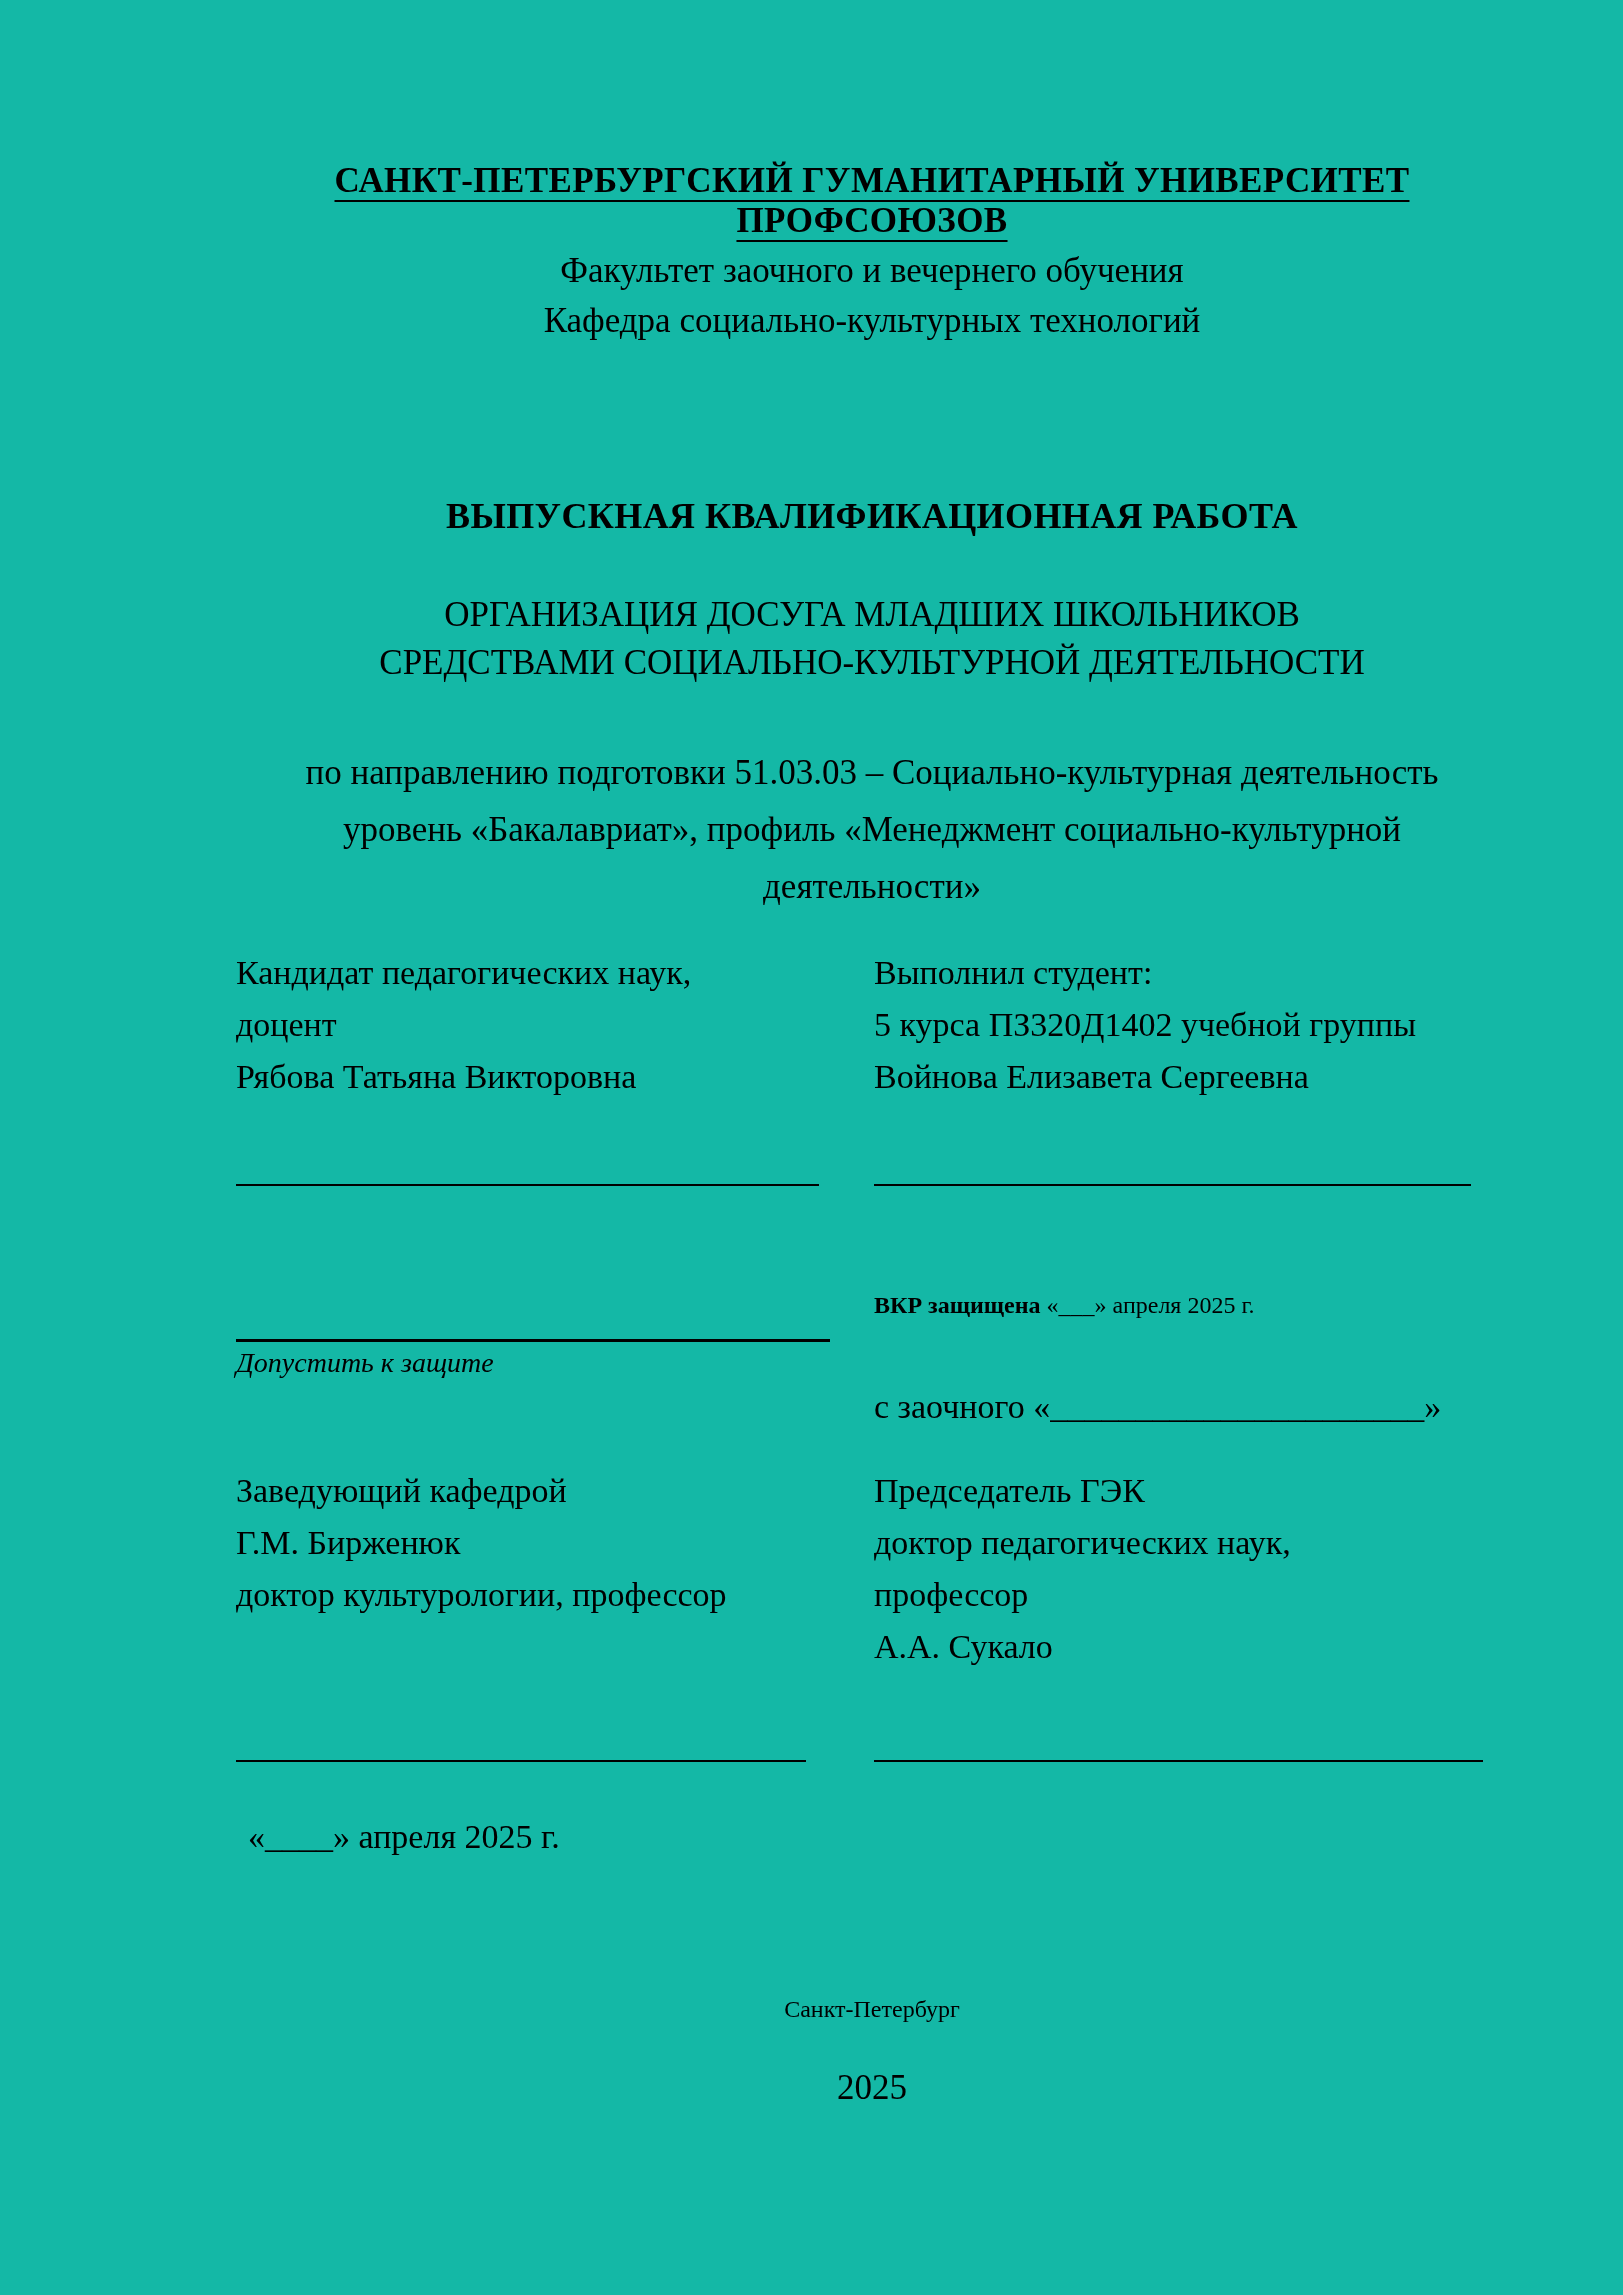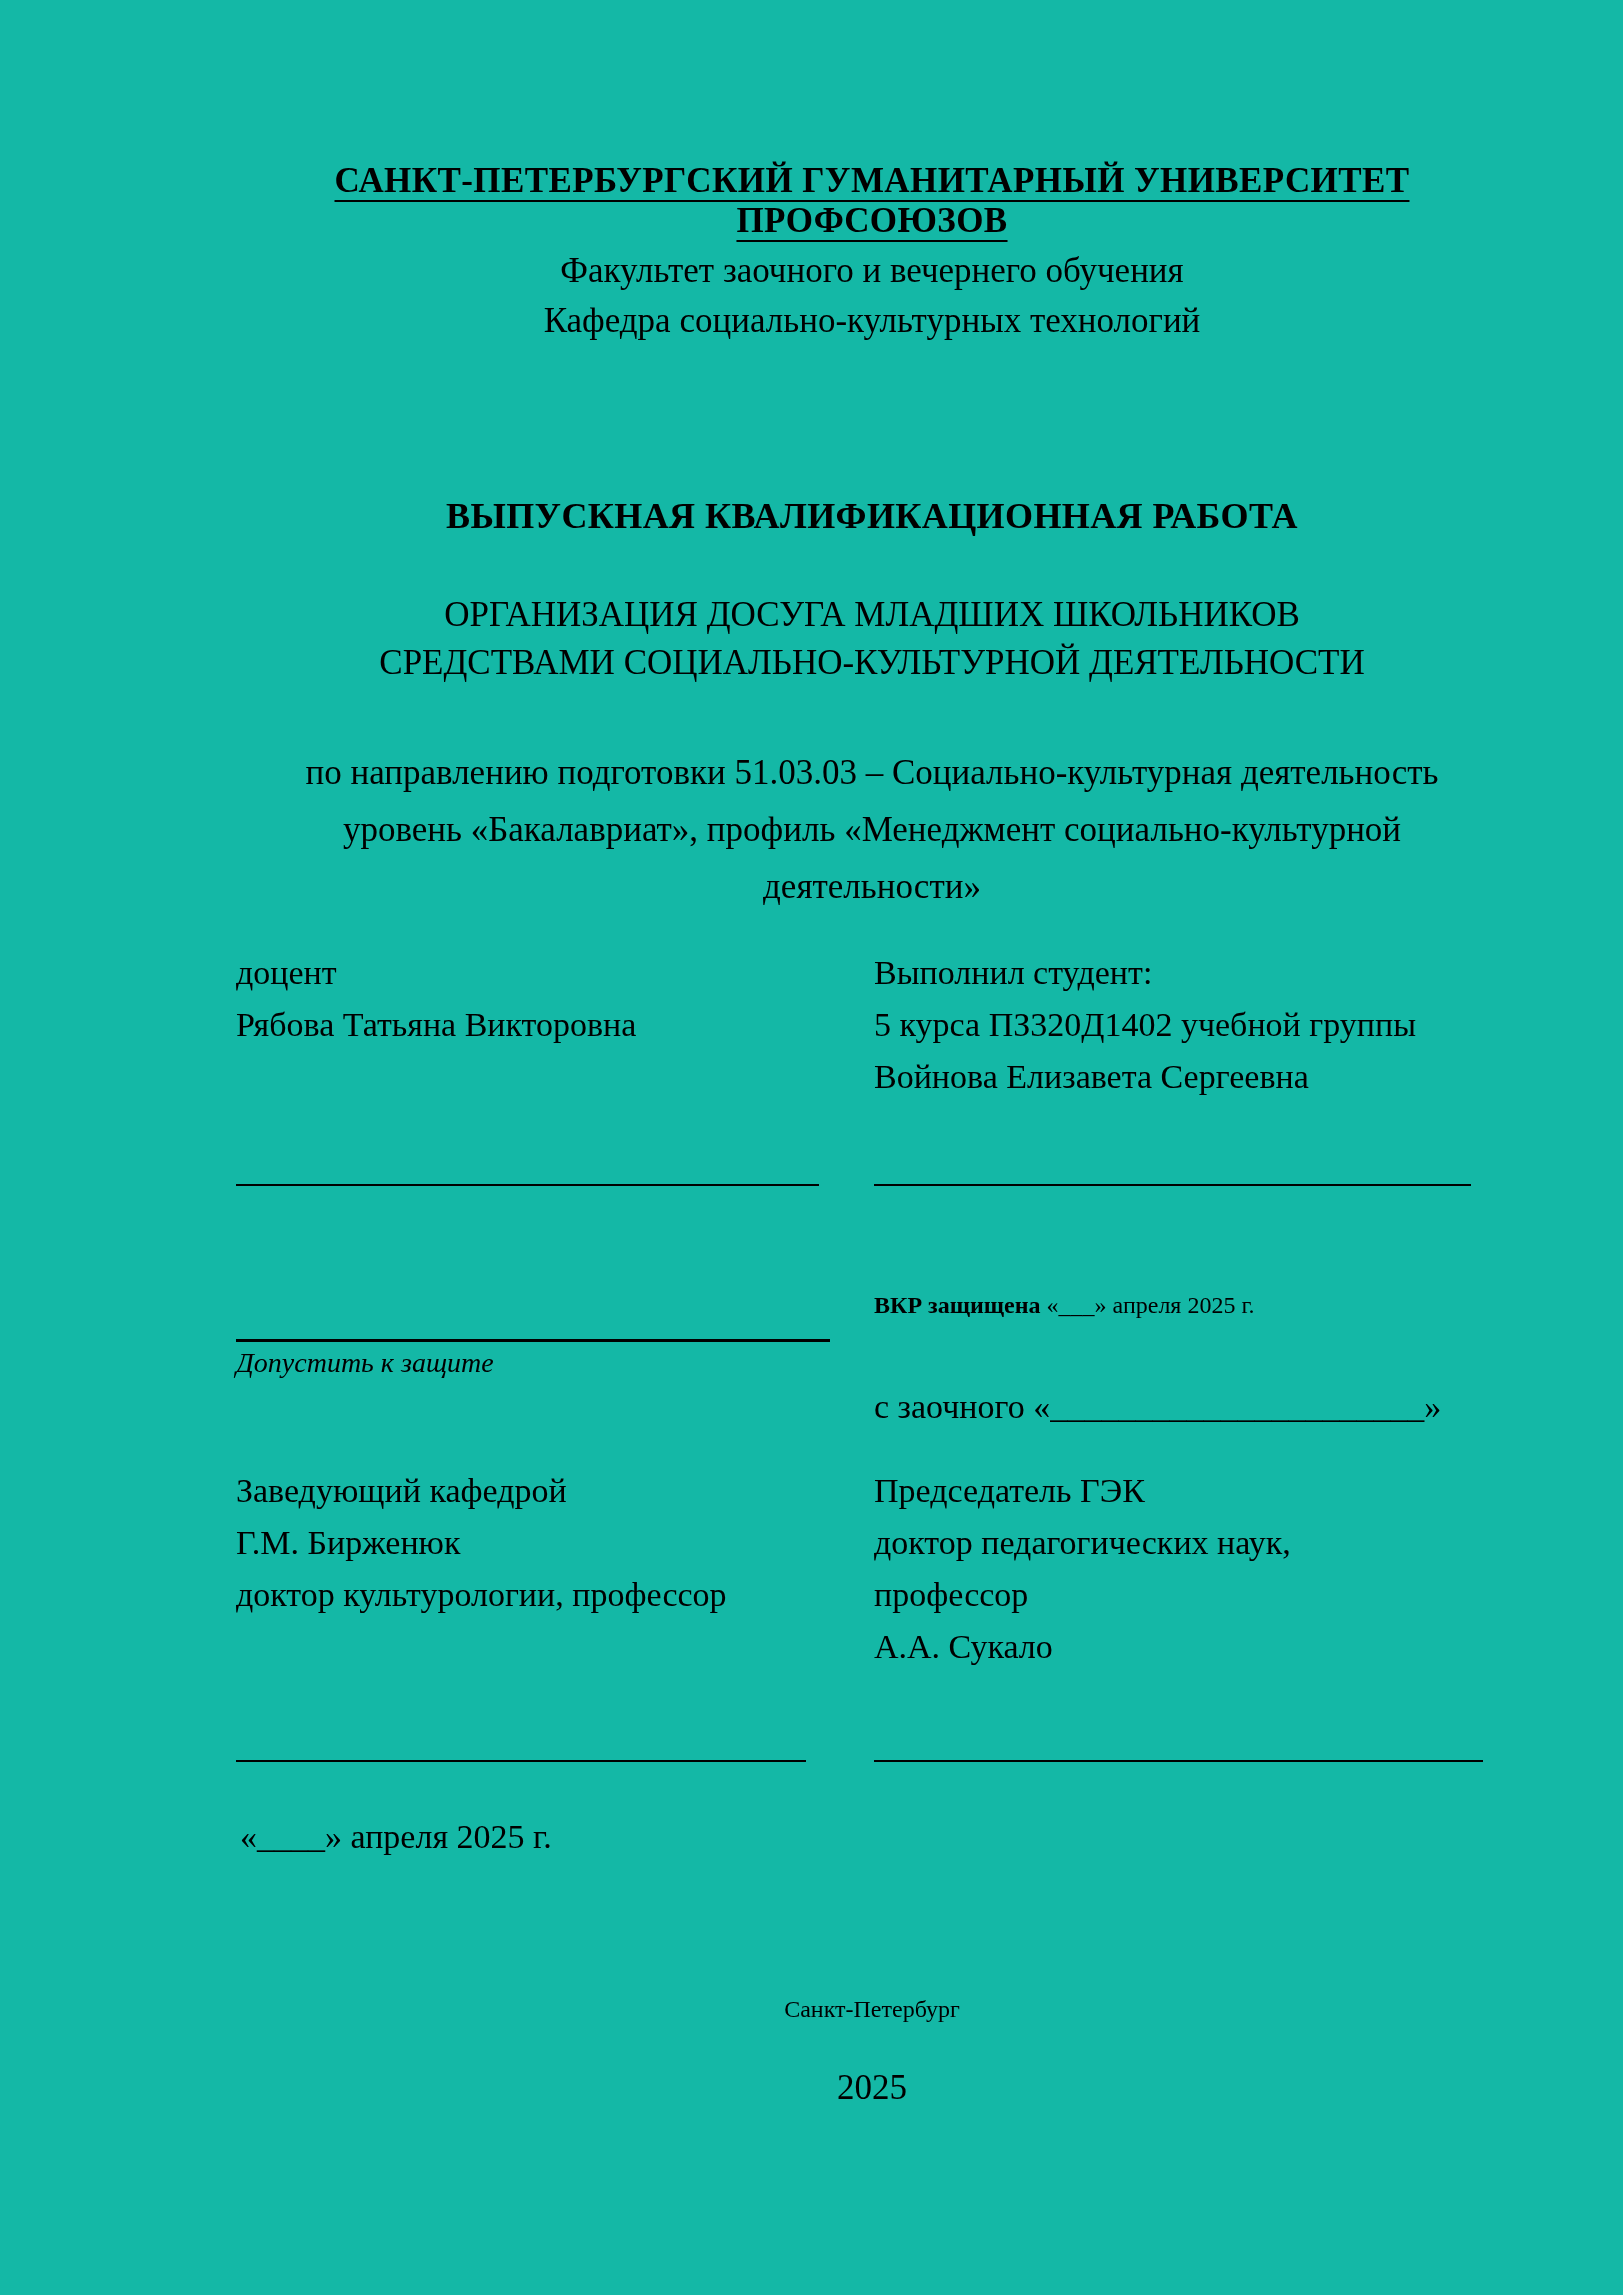--- a/index.html
+++ b/index.html
@@ -75,21 +75,21 @@
     font-size: 28px;
   }
   .grade { top: 1388px; font-size: 34px; }
 
   .row-officials { top: 1465px; }
 
   .sig-2 { top: 1760px; }
   .sig-2.col-left  { width: 570px; }
   .sig-2.col-right { width: 609px; }
 
-  .date-line { top: 1818px; left: 4px; font-size: 34px; }
+  .date-line { top: 1818px; left: 12px; font-size: 34px; }
 
   .city { top: 1996px; font-size: 24px; }
   .year { top: 2068px; font-size: 35px; }
 </style>
 </head>
 <body>
 
 <div class="page">
   <div class="content">
 
@@ -105,20 +105,21 @@
       <div>СРЕДСТВАМИ СОЦИАЛЬНО-КУЛЬТУРНОЙ ДЕЯТЕЛЬНОСТИ</div>
     </div>
 
     <div class="abs center program">
       <div>по направлению подготовки 51.03.03 – Социально-культурная деятельность</div>
       <div>уровень «Бакалавриат», профиль «Менеджмент социально-культурной</div>
       <div>деятельности»</div>
     </div>
 
     <div class="abs col-left row-people textline">
+      <div>Кандидат педагогических наук,</div>
       <div>доцент</div>
       <div>Рябова Татьяна Викторовна</div>
     </div>
 
     <div class="abs col-right row-people textline">
       <div>Выполнил студент:</div>
       <div>5 курса ПЗ320Д1402 учебной группы</div>
       <div>Войнова Елизавета Сергеевна</div>
     </div>
 

